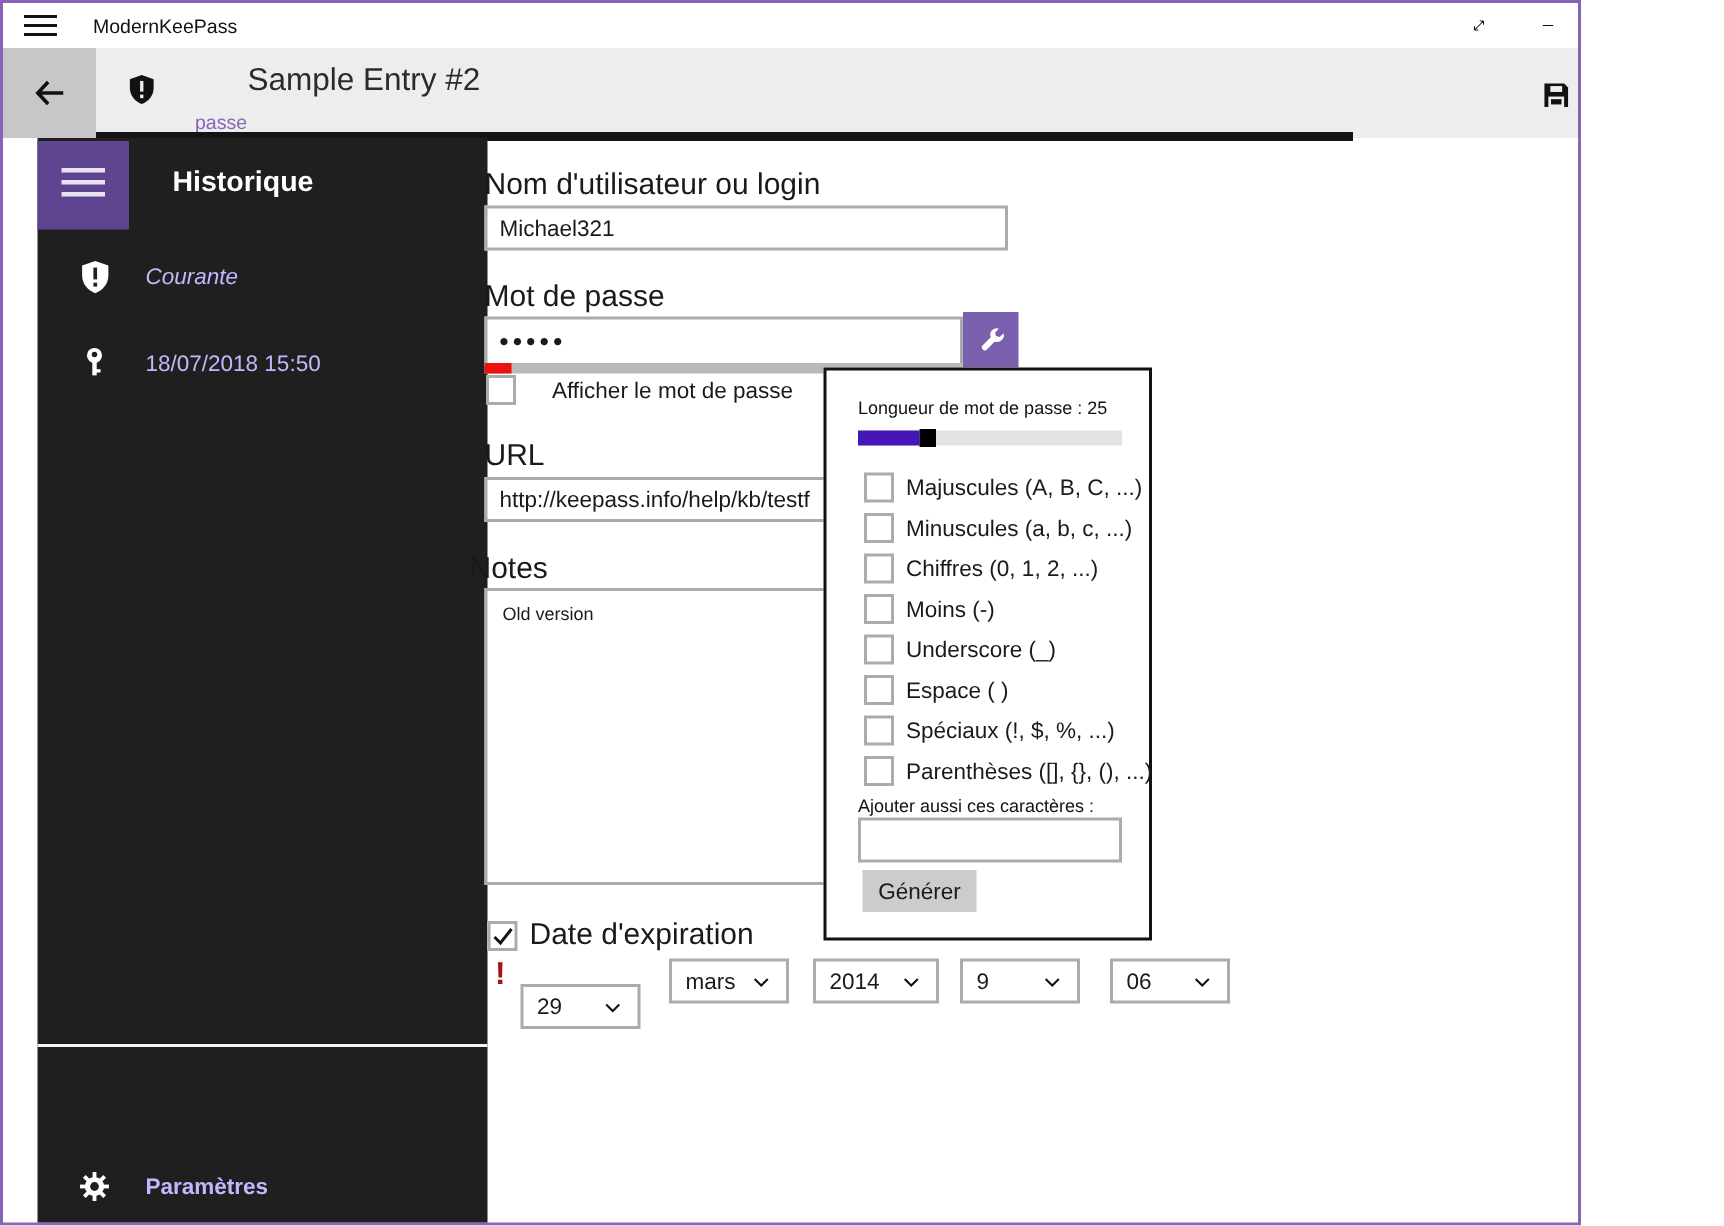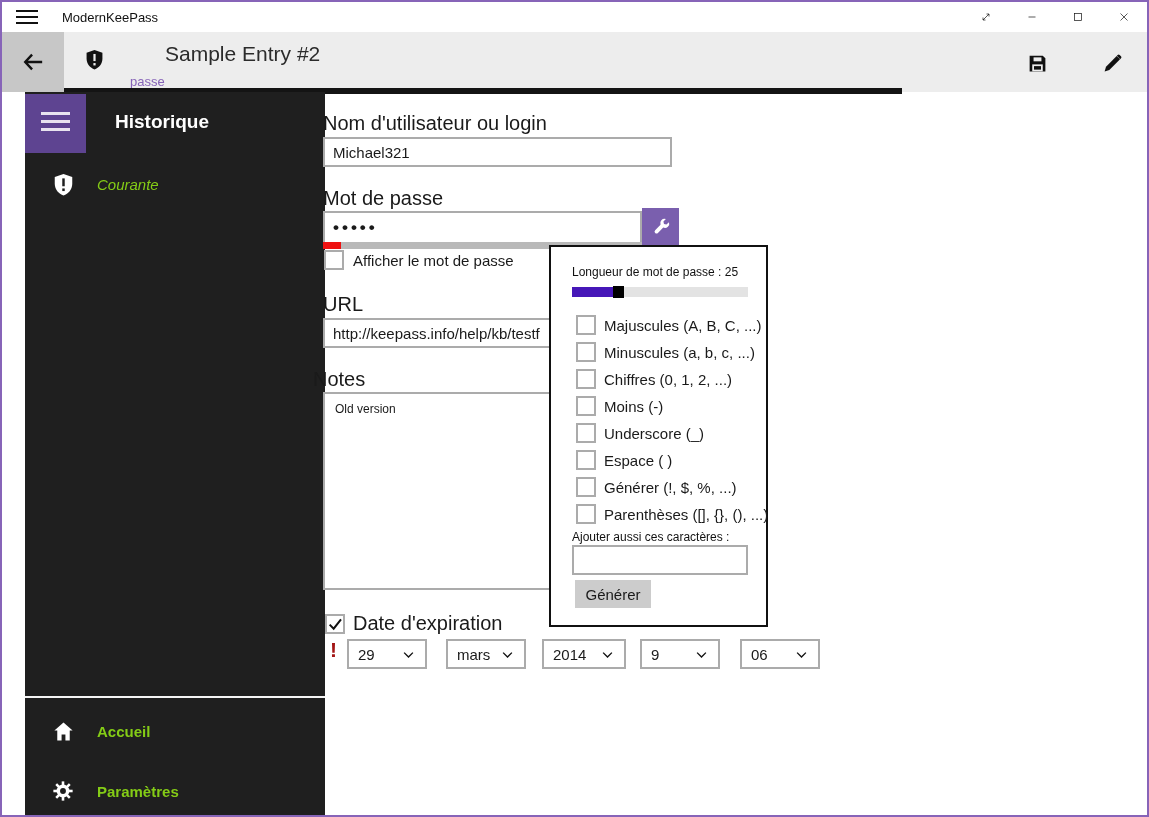--- a/index.html
+++ b/index.html
@@ -1,19 +1,19 @@
 <!DOCTYPE html>
 <html style="--accent: #7a5fae; --accent_dark: #5e4491; --link: #8764b8; --window_border: #8764b8; --slider_fill: #4617b8; --slider_track: #e3e3e3; --strength_red: #ee1111;"><head>
 <meta charset="utf-8">
 <style>
   * { margin:0; padding:0; box-sizing:border-box; }
   html,body { background:#fff; }
   body { font-family:"Liberation Sans", sans-serif; color:#1a1a1a; }
   .window {
-    position:relative; width:1149px; height:817px; overflow:hidden;
+    position:relative; width:1054px; height:817px; overflow:hidden;
     border:2px solid var(--window_border,#8764b8); background:#fff;padding-left:36px;
   }
   
   .titlebar { position:absolute; left:0; top:0; width:1145px; height:30px; background:#fff; }
   .tb-hamburger { position:absolute; left:14px; top:8px; width:22px; height:16px; cursor:pointer; }
   .tb-hamburger div { height:2px; background:#111; margin-bottom:4px; }
   .app-title { position:absolute; left:60px; top:8px; font-size:13px; color:#111; }
   .win-controls { position:absolute; right:0; top:0; height:30px; display:flex; }
   .win-btn { width:46px; height:30px; display:flex; align-items:center; justify-content:center; background:transparent; border:none; cursor:pointer; }
   .win-btn svg { width:12px; height:12px; stroke:#111; stroke-width:1.4; fill:none; }
@@ -27,21 +27,21 @@
   .hdr-btn { position:absolute; top:16px; width:40px; height:30px; background:transparent; border:none; cursor:pointer; display:flex; align-items:center; justify-content:center; }
   .hdr-save { left:1015px; } .hdr-edit { left:1090px; }
   .hdr-btn svg { width:21px; height:21px; }
   .content-top-strip { position:absolute; left:62px; top:86px; width:838px; height:6px; background:#141414; }
   
   .sidebar { position:absolute; left:0; top:90px; width:300px; height:725px; background:#1f1f1f;margin-left:23px; }
   .nav-hamburger { position:absolute; left:0; top:2px; width:61px; height:59px; background:var(--accent_dark,#5e4491); border:none; cursor:pointer; }
   .nav-hamburger div { width:29px; height:3px; background:#e8e3ef; margin:0 auto 5px auto; }
   .nav-hamburger div:first-child { margin-top:0; }
   .sb-heading { position:absolute; left:90px; top:19px; font-size:19px; font-weight:bold; color:#fff; }
-  .sb-item { position:absolute; left:0; width:300px; height:44px; display:flex; align-items:center; cursor:pointer; color:#84cc16;text-align:right; }
+  .sb-item { position:absolute; left:0; width:300px; height:44px; display:flex; align-items:center; cursor:pointer; color:#c4b5fd;text-align:right; }
   .sb-item .sb-ico { position:absolute; left:26px; width:24px; height:24px; display:flex; align-items:center; justify-content:center; }
   .sb-item .sb-label { position:absolute; left:72px; font-size:15px; }
   .sb-courante { top:70px; } .sb-courante .sb-label { font-style:italic; }
   .sb-date { top:128px; }
   .sb-divider { position:absolute; left:0; top:604px; width:300px; height:2px; background:#f4f4f4; }
   .sb-accueil { top:617px; } .sb-params { top:677px; }
   .sb-accueil .sb-label, .sb-params .sb-label { font-weight:bold; }
   
   .flabel { position:absolute; font-size:20px; color:#1a1a1a; }
   .tinput { position:absolute; border:2px solid #ababab; background:#fff; font-size:15px; font-family:"Liberation Sans",sans-serif; color:#1a1a1a; padding:0 8px; }
@@ -51,31 +51,31 @@
   .in-pass { left:321px; top:209px; width:319px; height:33px; font-size:17px; font-weight:bold; letter-spacing:3px; }
   .wrench-btn { position:absolute; left:640px; top:206px; width:37px; height:37px; background:var(--accent,#7a5fae); border:none; cursor:pointer; display:flex; align-items:center; justify-content:center; z-index:3; }
   .wrench-btn svg { width:20px; height:20px; fill:#fff; }
   .strength { position:absolute; left:321px; top:240px; width:355px; height:7px; background:#b9b9b9; }
   .strength .fill { height:7px; width:18px; background:var(--strength_red,#ee1111); }
   .cbrow { position:absolute; display:flex; align-items:center; cursor:pointer; }
   .cb { width:20px; height:20px; border:2px solid #ababab; background:#fff; display:inline-flex; align-items:center; justify-content:center; flex:0 0 auto; }
   .cb svg { width:16px; height:16px; display:none; }
   .cbrow.checked .cb svg { display:block; }
   .cb-show { left:322px; top:248px; }
-  .cb-show .cb-label { font-size:15px; margin-left:9px; }
+  .cb-show .cb-label { font-size:15px; margin-left:24px; }
   .lab-url { left:321px; top:291px; }
   .in-url { left:321px; top:316px; width:349px; height:30px; }
   .lab-notes { left:311px; top:366px; }
   .in-notes { left:321px; top:390px; width:349px; height:198px; padding:8px 10px; font-size:12px; resize:none; line-height:1.3; }
   .cb-exp { left:323px; top:610px; }
   .cb-exp .cb-label { font-size:20px; margin-left:8px; }
   .exp-warn { position:absolute; left:328px; top:636px; font-size:21px; font-weight:bold; color:#a31515; }
   .dselect { position:absolute; top:637px; height:30px; border:2px solid #ababab; background:#fff; display:flex; align-items:center; justify-content:space-between; padding:0 9px; font-size:15px; cursor:pointer; }
   .dselect svg { width:15px; height:15px; stroke:#111; stroke-width:2.2; fill:none; }
-  .ds-day { left:345px; width:80px; } .ds-month { left:444px; width:80px; }
+  .ds-day { left:345px; width:80px;margin-top:17px; } .ds-month { left:444px; width:80px; }
   .ds-year { left:540px; width:84px; } .ds-hour { left:638px; width:80px; } .ds-min { left:738px; width:80px; }
   
   .popup { position:absolute; left:547px; top:243px; width:219px; height:382px; background:#fff; border:2px solid #111; z-index:5; }
   .pp-length { position:absolute; left:21px; top:18px; font-size:12px; color:#111; }
   .pp-slider { position:absolute; left:21px; top:40px; width:176px; height:10px; background:var(--slider_track,#e3e3e3); cursor:pointer; }
   .pp-slider .pfill { position:absolute; left:0; top:0; width:41px; height:10px; background:var(--slider_fill,#4617b8); }
   .pp-slider .pthumb { position:absolute; left:41px; top:-1px; width:11px; height:12px; background:#000; }
   .pp-opt { position:absolute; left:25px; display:flex; align-items:center; cursor:pointer; }
   .pp-opt .cb-label { font-size:15px; margin-left:8px; white-space:nowrap; }
   .pp-custom-label { position:absolute; left:21px; top:283px; font-size:12px; color:#111; }
@@ -161,31 +161,34 @@
       <span class="sb-ico">
         <svg viewBox="0 0 24 26" width="21" height="23">
           <path d="M12 1 L22 4.5 V12 C22 18.5 17.5 23.5 12 25.5 C6.5 23.5 2 18.5 2 12 V4.5 Z" fill="#fff"></path>
           <rect x="10.6" y="6" width="2.8" height="9" fill="#1f1f1f"></rect>
           <rect x="10.6" y="17.5" width="2.8" height="3" fill="#1f1f1f"></rect>
         </svg>
       </span>
       <span class="sb-label">Courante</span>
     </div>
 
+    <div class="sb-item sb-date">
+      <span class="sb-ico">
+        <svg viewBox="0 0 24 24" width="22" height="22">
+          <circle cx="12" cy="6.5" r="5.5" fill="#fff"></circle>
+          <circle cx="12" cy="5.8" r="2" fill="#1f1f1f"></circle>
+          <rect x="10.4" y="11" width="3.2" height="10" fill="#fff"></rect>
+          <rect x="13" y="16.5" width="3.4" height="2.4" fill="#fff"></rect>
+        </svg>
+      </span>
+      <span class="sb-label">18/07/2018 15:50</span>
+    </div>
 
     <div class="sb-divider"></div>
 
-    <div class="sb-item sb-accueil">
-      <span class="sb-ico">
-        <svg viewBox="0 0 24 24" width="23" height="23">
-          <path d="M12 2.5 L2.5 11 H5.5 V21.5 H10 V15 H14 V21.5 H18.5 V11 H21.5 Z" fill="#fff"></path>
-        </svg>
-      </span>
-      <span class="sb-label">Accueil</span>
-    </div>
 
     <div class="sb-item sb-params">
       <span class="sb-ico">
         <svg viewBox="0 0 24 24" width="22" height="22">
           <g fill="#fff">
             <circle cx="12" cy="12" r="7"></circle>
             <g>
               <rect x="10.6" y="1.5" width="2.8" height="5"></rect>
               <rect x="10.6" y="17.5" width="2.8" height="5"></rect>
               <rect x="10.6" y="1.5" width="2.8" height="5" transform="rotate(45 12 12)"></rect>
@@ -297,21 +300,21 @@
     <div class="pp-opt" style="top:176px">
       <span class="cb"></span>
       <span class="cb-label">Underscore (_)</span>
     </div>
     <div class="pp-opt" style="top:203px">
       <span class="cb"></span>
       <span class="cb-label">Espace ( )</span>
     </div>
     <div class="pp-opt" style="top:230px">
       <span class="cb"></span>
-      <span class="cb-label">Générer (!, $, %, ...)</span>
+      <span class="cb-label">Spéciaux (!, $, %, ...)</span>
     </div>
     <div class="pp-opt" style="top:257px">
       <span class="cb"></span>
       <span class="cb-label">Parenthèses ([], {}, (), ...)</span>
     </div>
 
     <div class="pp-custom-label">Ajouter aussi ces caractères :</div>
     <input class="tinput pp-custom-input" value="" style="">
     <button class="pp-generate">Générer</button>
   </div>

